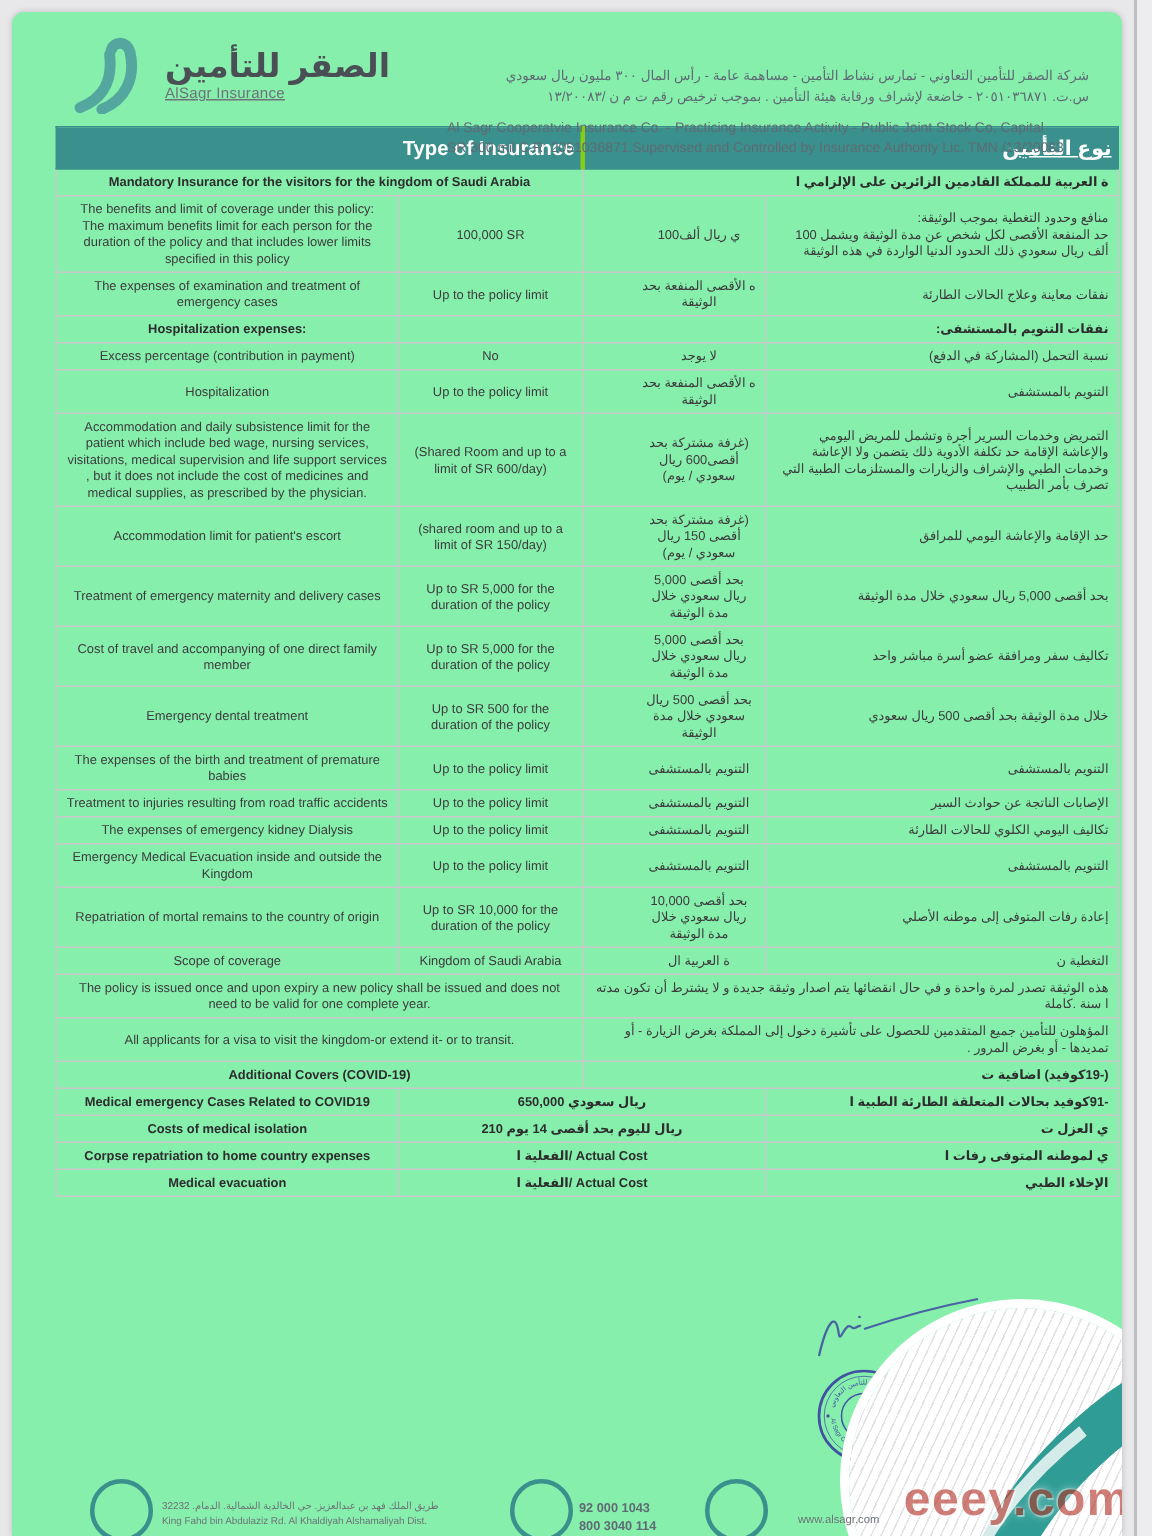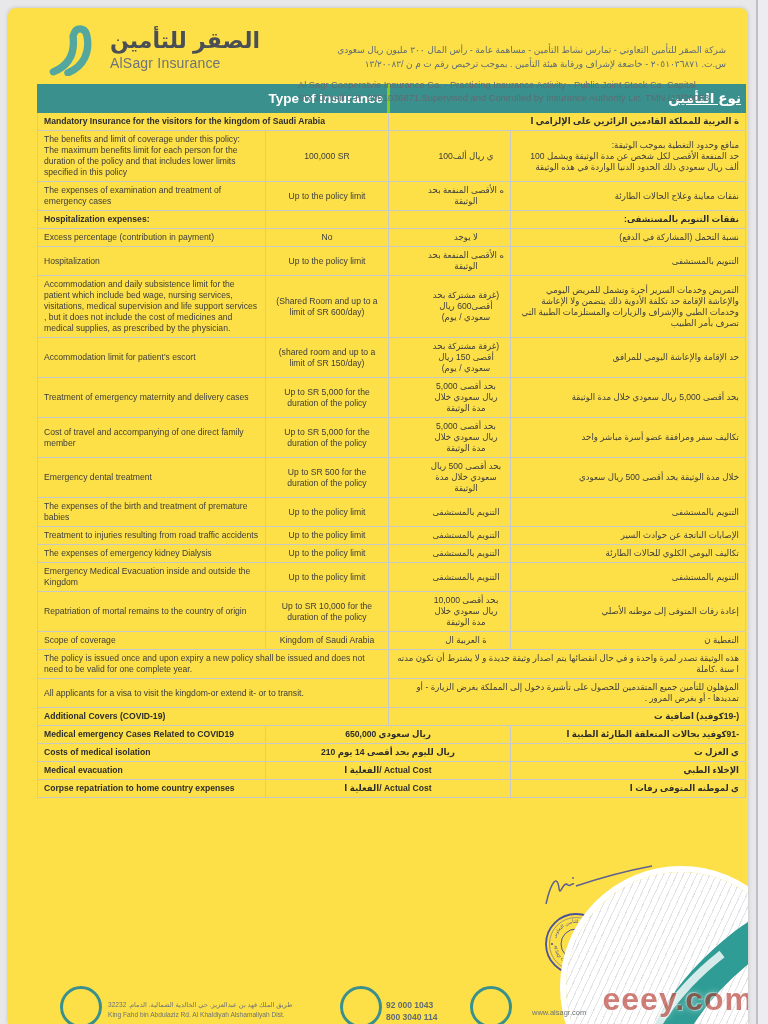--- a/index.html
+++ b/index.html
@@ -6,46 +6,46 @@
     --teal:#3a908c;
     --stamp-blue:#3c46a0;
     --ribbon-teal:#2f9d95;
     --wm-red:#b43227;
   }
   *{margin:0;padding:0;box-sizing:border-box;}
   html,body{width:768px;height:1024px;overflow:hidden;background:#e8e8ea;
     font-family:"Liberation Sans","DejaVu Sans",sans-serif;}
   .page{
     position:absolute;left:8px;top:8px;width:740px;height:1016px;
-    background:#fde047;border-radius:8px 8px 0 0;
+    background:#86efac;border-radius:8px 8px 0 0;
     box-shadow:0 0 4px rgba(0,0,0,.18);overflow:hidden;
   }
   .edge-line{position:absolute;right:10px;top:0;bottom:0;width:2px;background:#bfbfc4;}
   .edge-soft{position:absolute;right:0;top:0;bottom:0;width:10px;background:#ededef;}
 
   
   .hdr{position:absolute;left:32px;top:16px;right:22px;display:flex;align-items:flex-start;}
   .logo{display:flex;align-items:center;width:230px;flex:0 0 auto;}
   .logo-txt{margin-left:8px;}
   .logo-ar{font-size:22px;font-weight:700;color:#4a4f55;direction:rtl;line-height:1.05;}
-  .logo-en{font-size:14px;color:#6d7378;letter-spacing:.2px;margin-top:2px;}
+  .logo-en{font-size:10px;color:#6d7378;letter-spacing:.2px;margin-top:2px;text-decoration:underline;}
   .hdr-info{flex:1;margin-left:28px;margin-top:20px;}
   .hdr-ar{direction:rtl;text-align:right;font-size:9px;color:#5f6b74;line-height:1.55;}
   .hdr-en{font-size:9.3px;color:#5f6b74;line-height:1.45;margin-top:7px;text-align:left;}
 
   
   table{border-collapse:collapse;table-layout:fixed;width:708px;margin:76px 0 0 29px;}
   col.c1{width:228px}col.c2{width:123px}col.c3{width:122px}col.c4{width:235px}
   td{border:1px solid #c9c9c9;padding:3px 6px;font-size:8.6px;line-height:1.28;
      color:#3c3c3c;vertical-align:middle;white-space:pre-line;word-wrap:break-word;}
   tr.head td{background:var(--teal);color:#fff;font-size:13.5px;font-weight:700;
      text-align:right;border:1px solid var(--teal);height:28px;padding:4px;margin-left:28px;}
   tr.head td + td{border-left:3px solid #84cc16;text-decoration:underline;}
   tr.bold td{font-weight:700;color:#2d2d2d;}
-  td.en{text-align:left;direction:ltr;}
+  td.en{text-align:center;direction:ltr;}
   td.val{text-align:center;direction:ltr;}
   td.ar{direction:rtl;text-align:right;}
   td.arc{direction:rtl;text-align:center;padding-left:39px;}
 
   
   .stamp-wrap{position:absolute;left:494px;top:848px;width:170px;height:150px;opacity:.92;}
 
   
   .footer{position:absolute;left:0;right:0;bottom:0;height:60px;}
   .ring{position:absolute;border:3px solid var(--teal);border-radius:50%;background:transparent;}
@@ -220,28 +220,28 @@
           <td class="en">Medical emergency Cases Related to COVID19</td>
           <td colspan="2" class="val">650,000 ريال سعودي</td>
           <td class="ar">-91كوفيد بحالات المتعلقة الطارئة الطبية ا</td>
         </tr>
         <tr class="bold">
           <td class="en">Costs of medical isolation</td>
           <td colspan="2" class="val">210 ريال لليوم بحد أقصى 14 يوم</td>
           <td class="ar">ي العزل ت</td>
         </tr>
         <tr class="bold">
+          <td class="en">Corpse repatriation to home country expenses</td>
+          <td colspan="2" class="val">الفعلية ا/ Actual Cost</td>
+          <td class="ar">ي لموطنه المتوفى رفات ا</td>
+        </tr>
+        <tr class="bold">
           <td class="en">Medical evacuation</td>
           <td colspan="2" class="val">الفعلية ا/ Actual Cost</td>
           <td class="ar">الإخلاء الطبي</td>
-        </tr>
-        <tr class="bold">
-          <td class="en">Corpse repatriation to home country expenses</td>
-          <td colspan="2" class="val">الفعلية ا/ Actual Cost</td>
-          <td class="ar">ي لموطنه المتوفى رفات ا</td>
         </tr>
       </tbody>
   </table>
 
   <div class="stamp-wrap">
     <svg width="170" height="150" viewBox="0 0 170 150">
       <g stroke="var(--stamp-blue)" stroke-width="1.5" fill="none" opacity=".9">
         <path d="M44,48 C49,26 55,18 57,32 C58,42 61,24 66,29 C68,31 70,27 72,28"></path>
         <path d="M74,30 C92,24 118,16 150,10"></path>
         <circle cx="71" cy="22" r="0.9" fill="var(--stamp-blue)" stroke="none"></circle>

